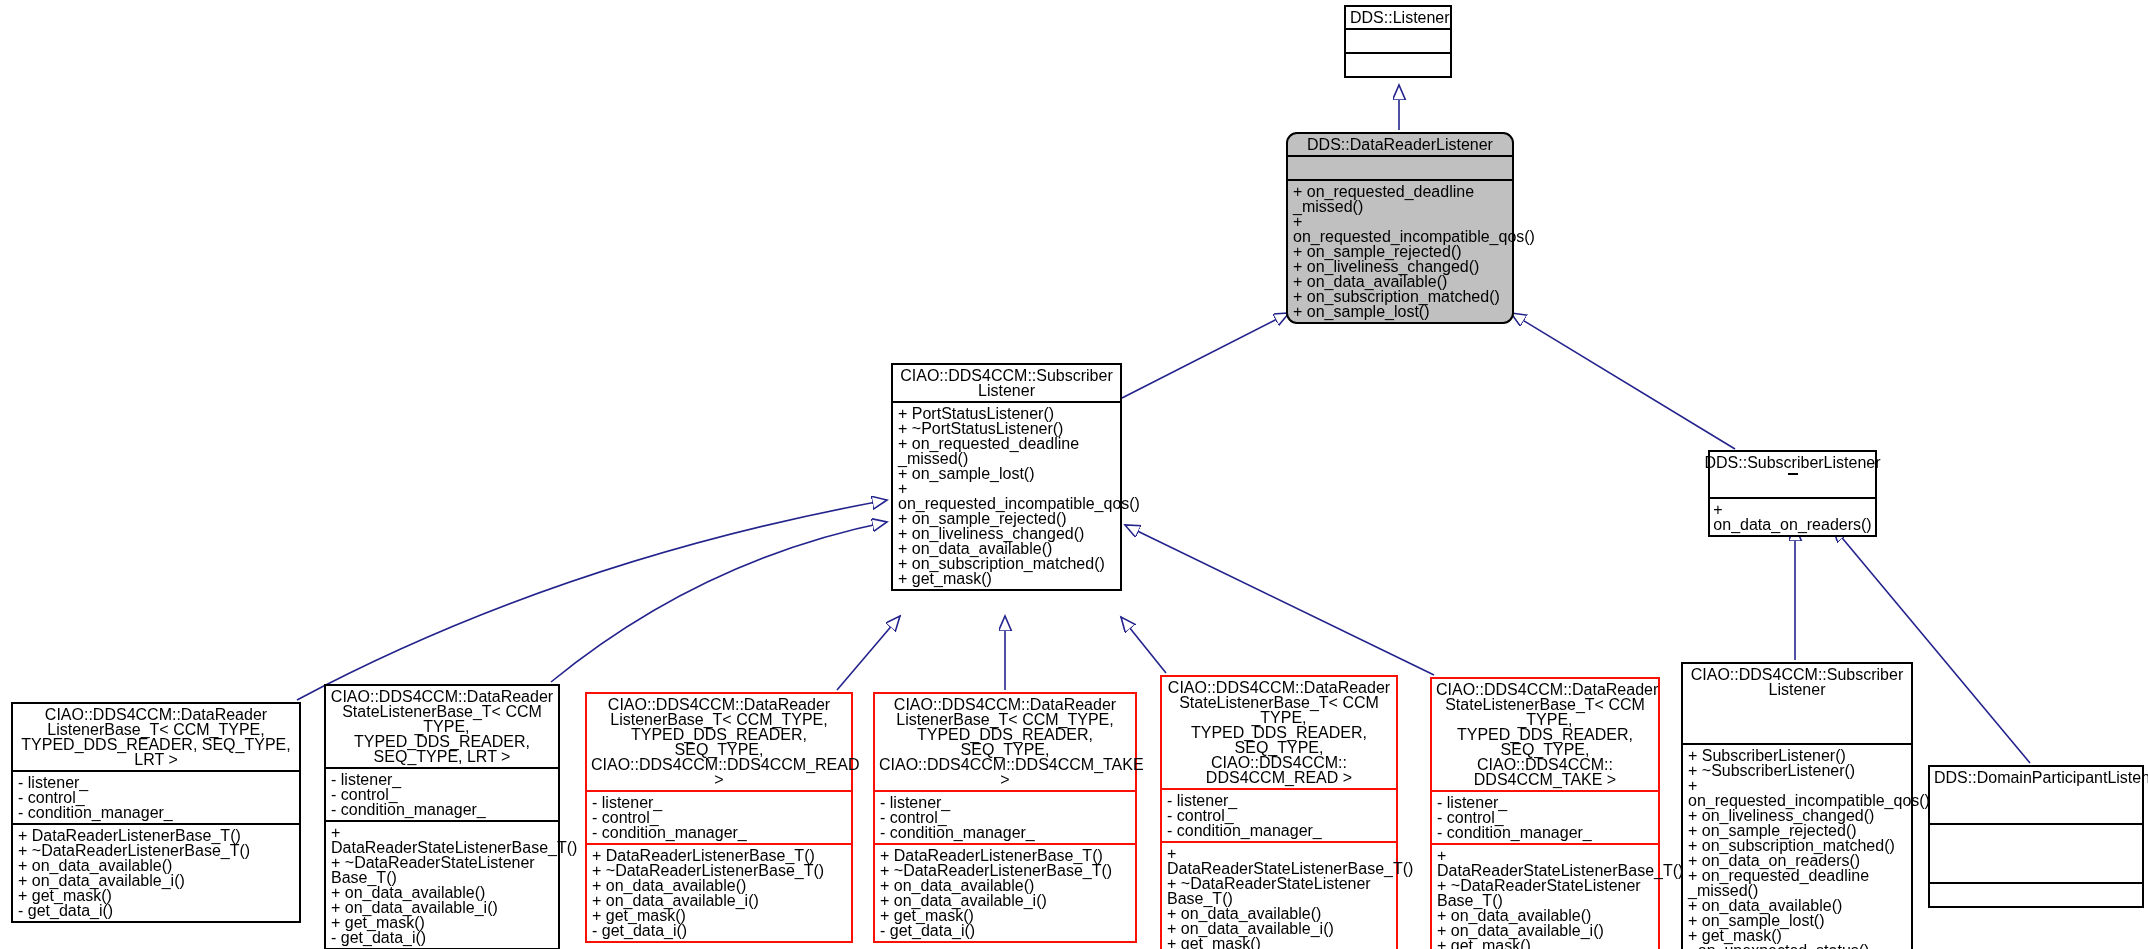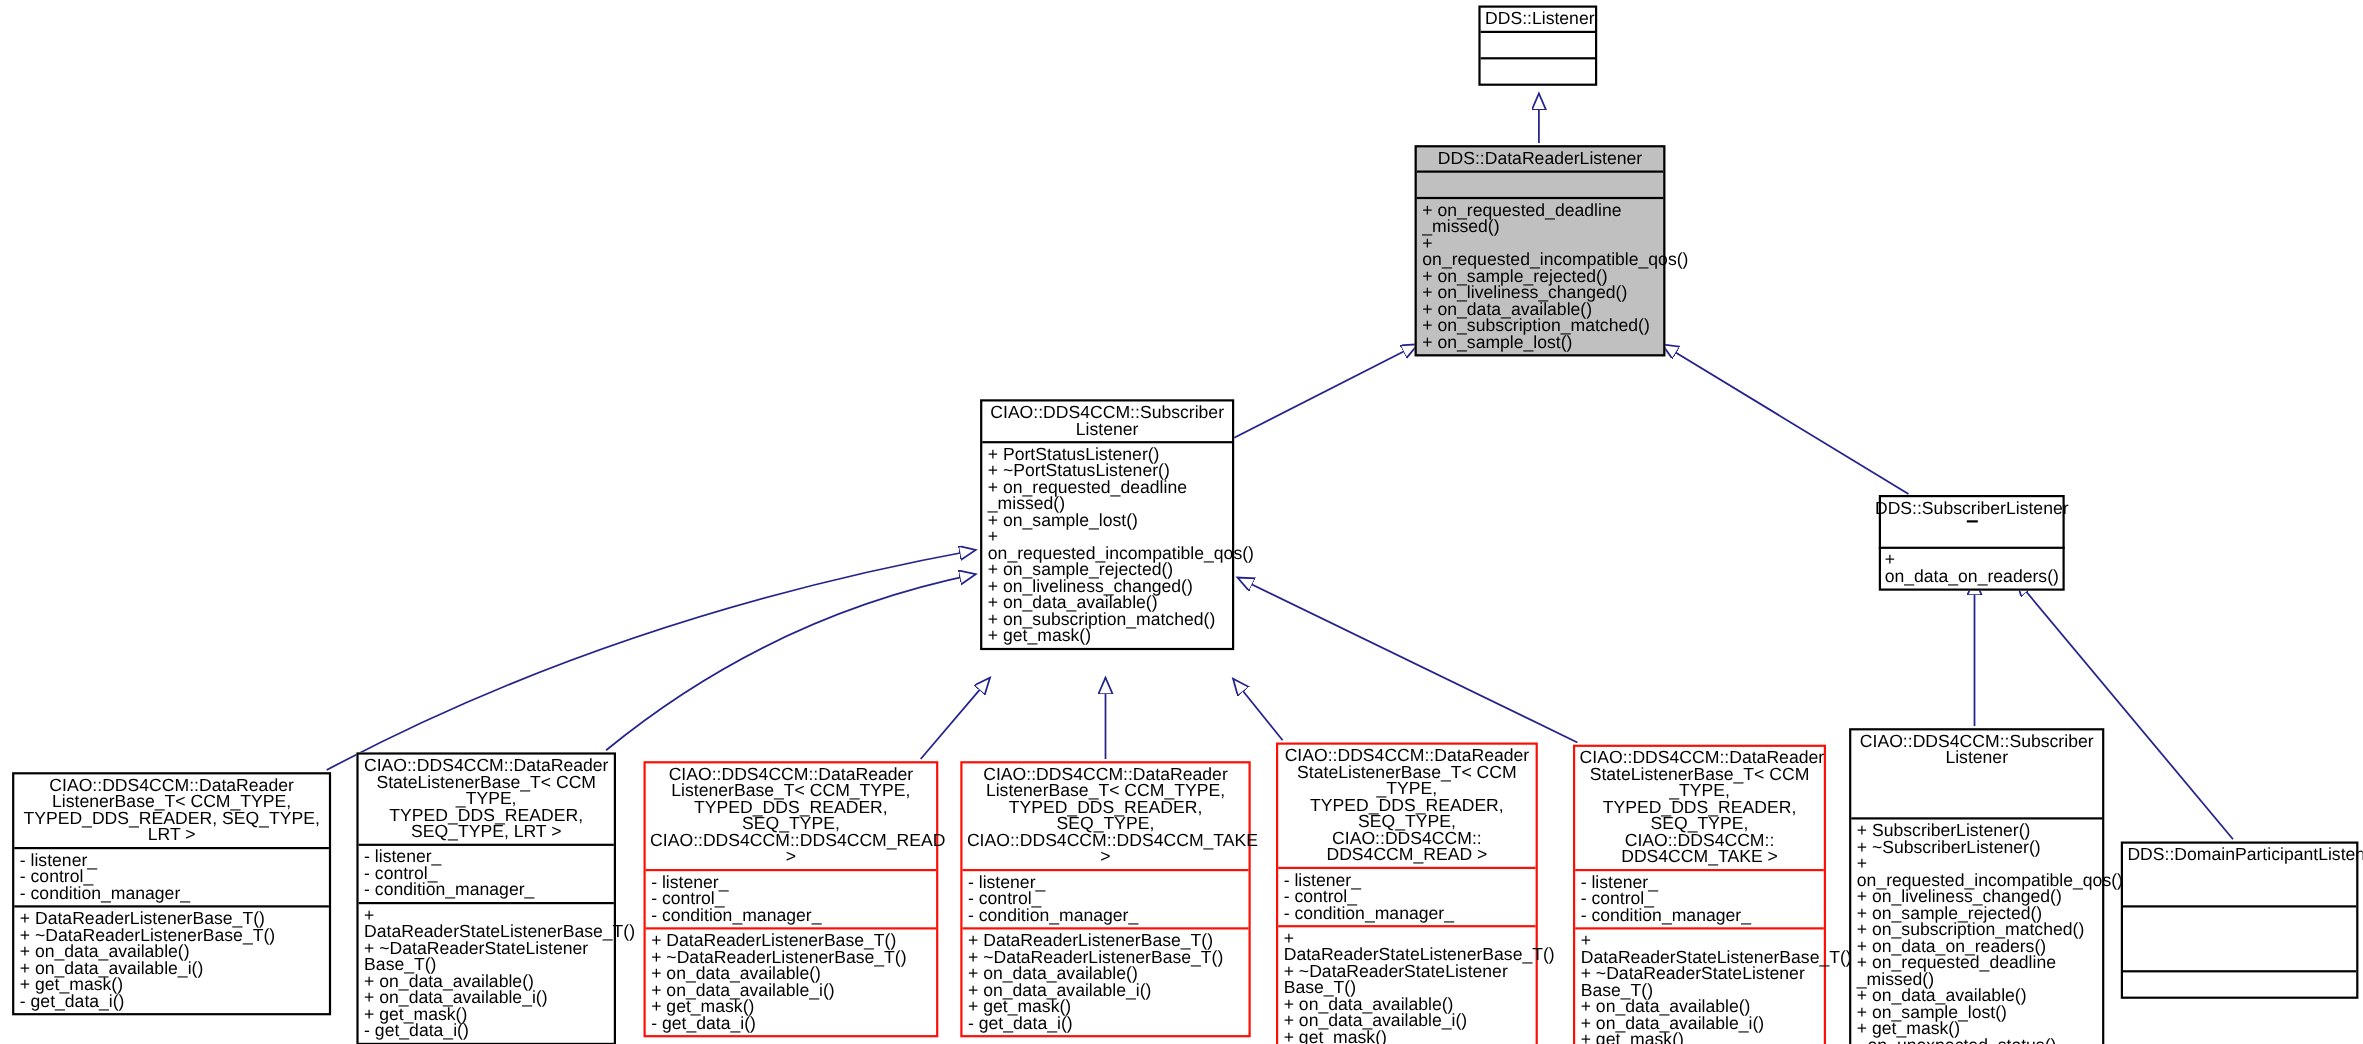--- a/index.html
+++ b/index.html
@@ -14,21 +14,21 @@
   .node{
     position:absolute;
     display:flex;flex-direction:column;
     background:#ffffff;
     border:2px solid #000000;
     box-sizing:border-box;
     font-size:16px;line-height:15px;color:#000000;
     cursor:pointer;
   }
   .node.red{border-color:#fb1005;}
-  .node.gray{background:#c0c0c0;}
+  .node.gray{background:#c0c0c0;border-radius:11px;}
   .cmp{
     padding:3px 5px;
     white-space:pre-line;
     box-sizing:border-box;
     min-height:24px;
   }
   .cmp.title{text-align:center;min-height:0;padding:3px 4px;}
   .cmp + .cmp{border-top:2px solid #000000;}
   .node.red .cmp + .cmp{border-top-color:#fb1005;}
 </style>

